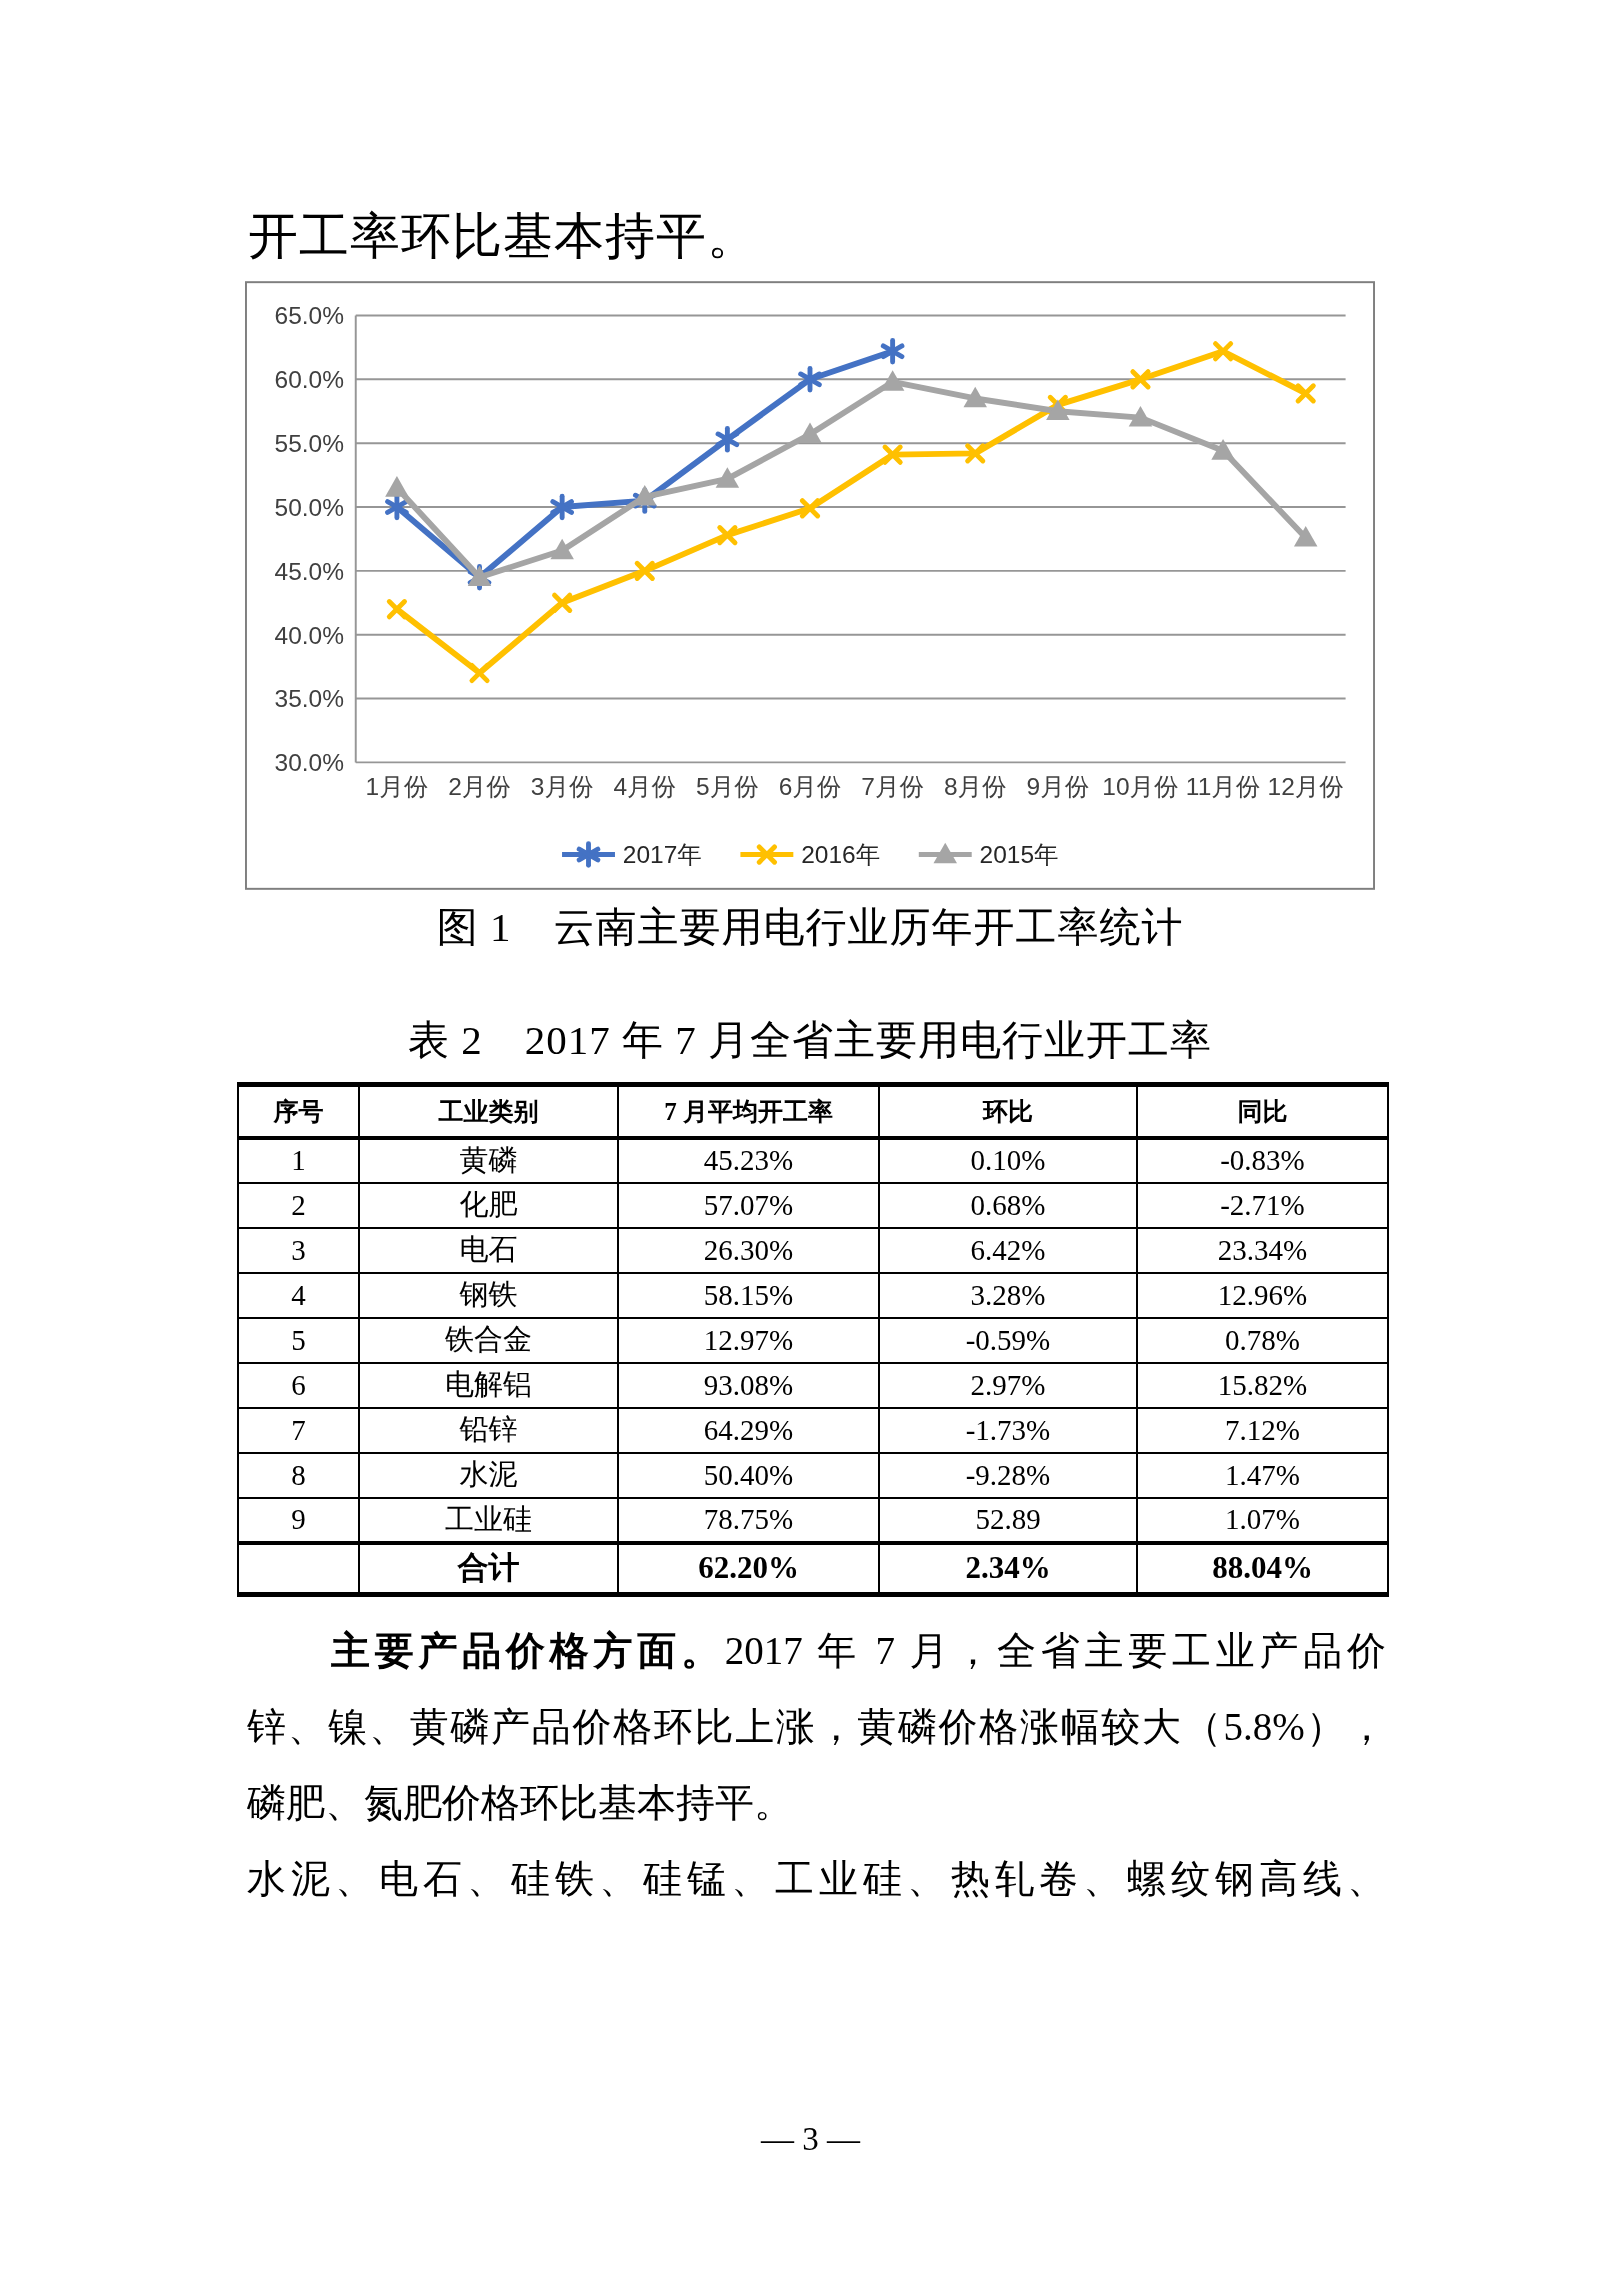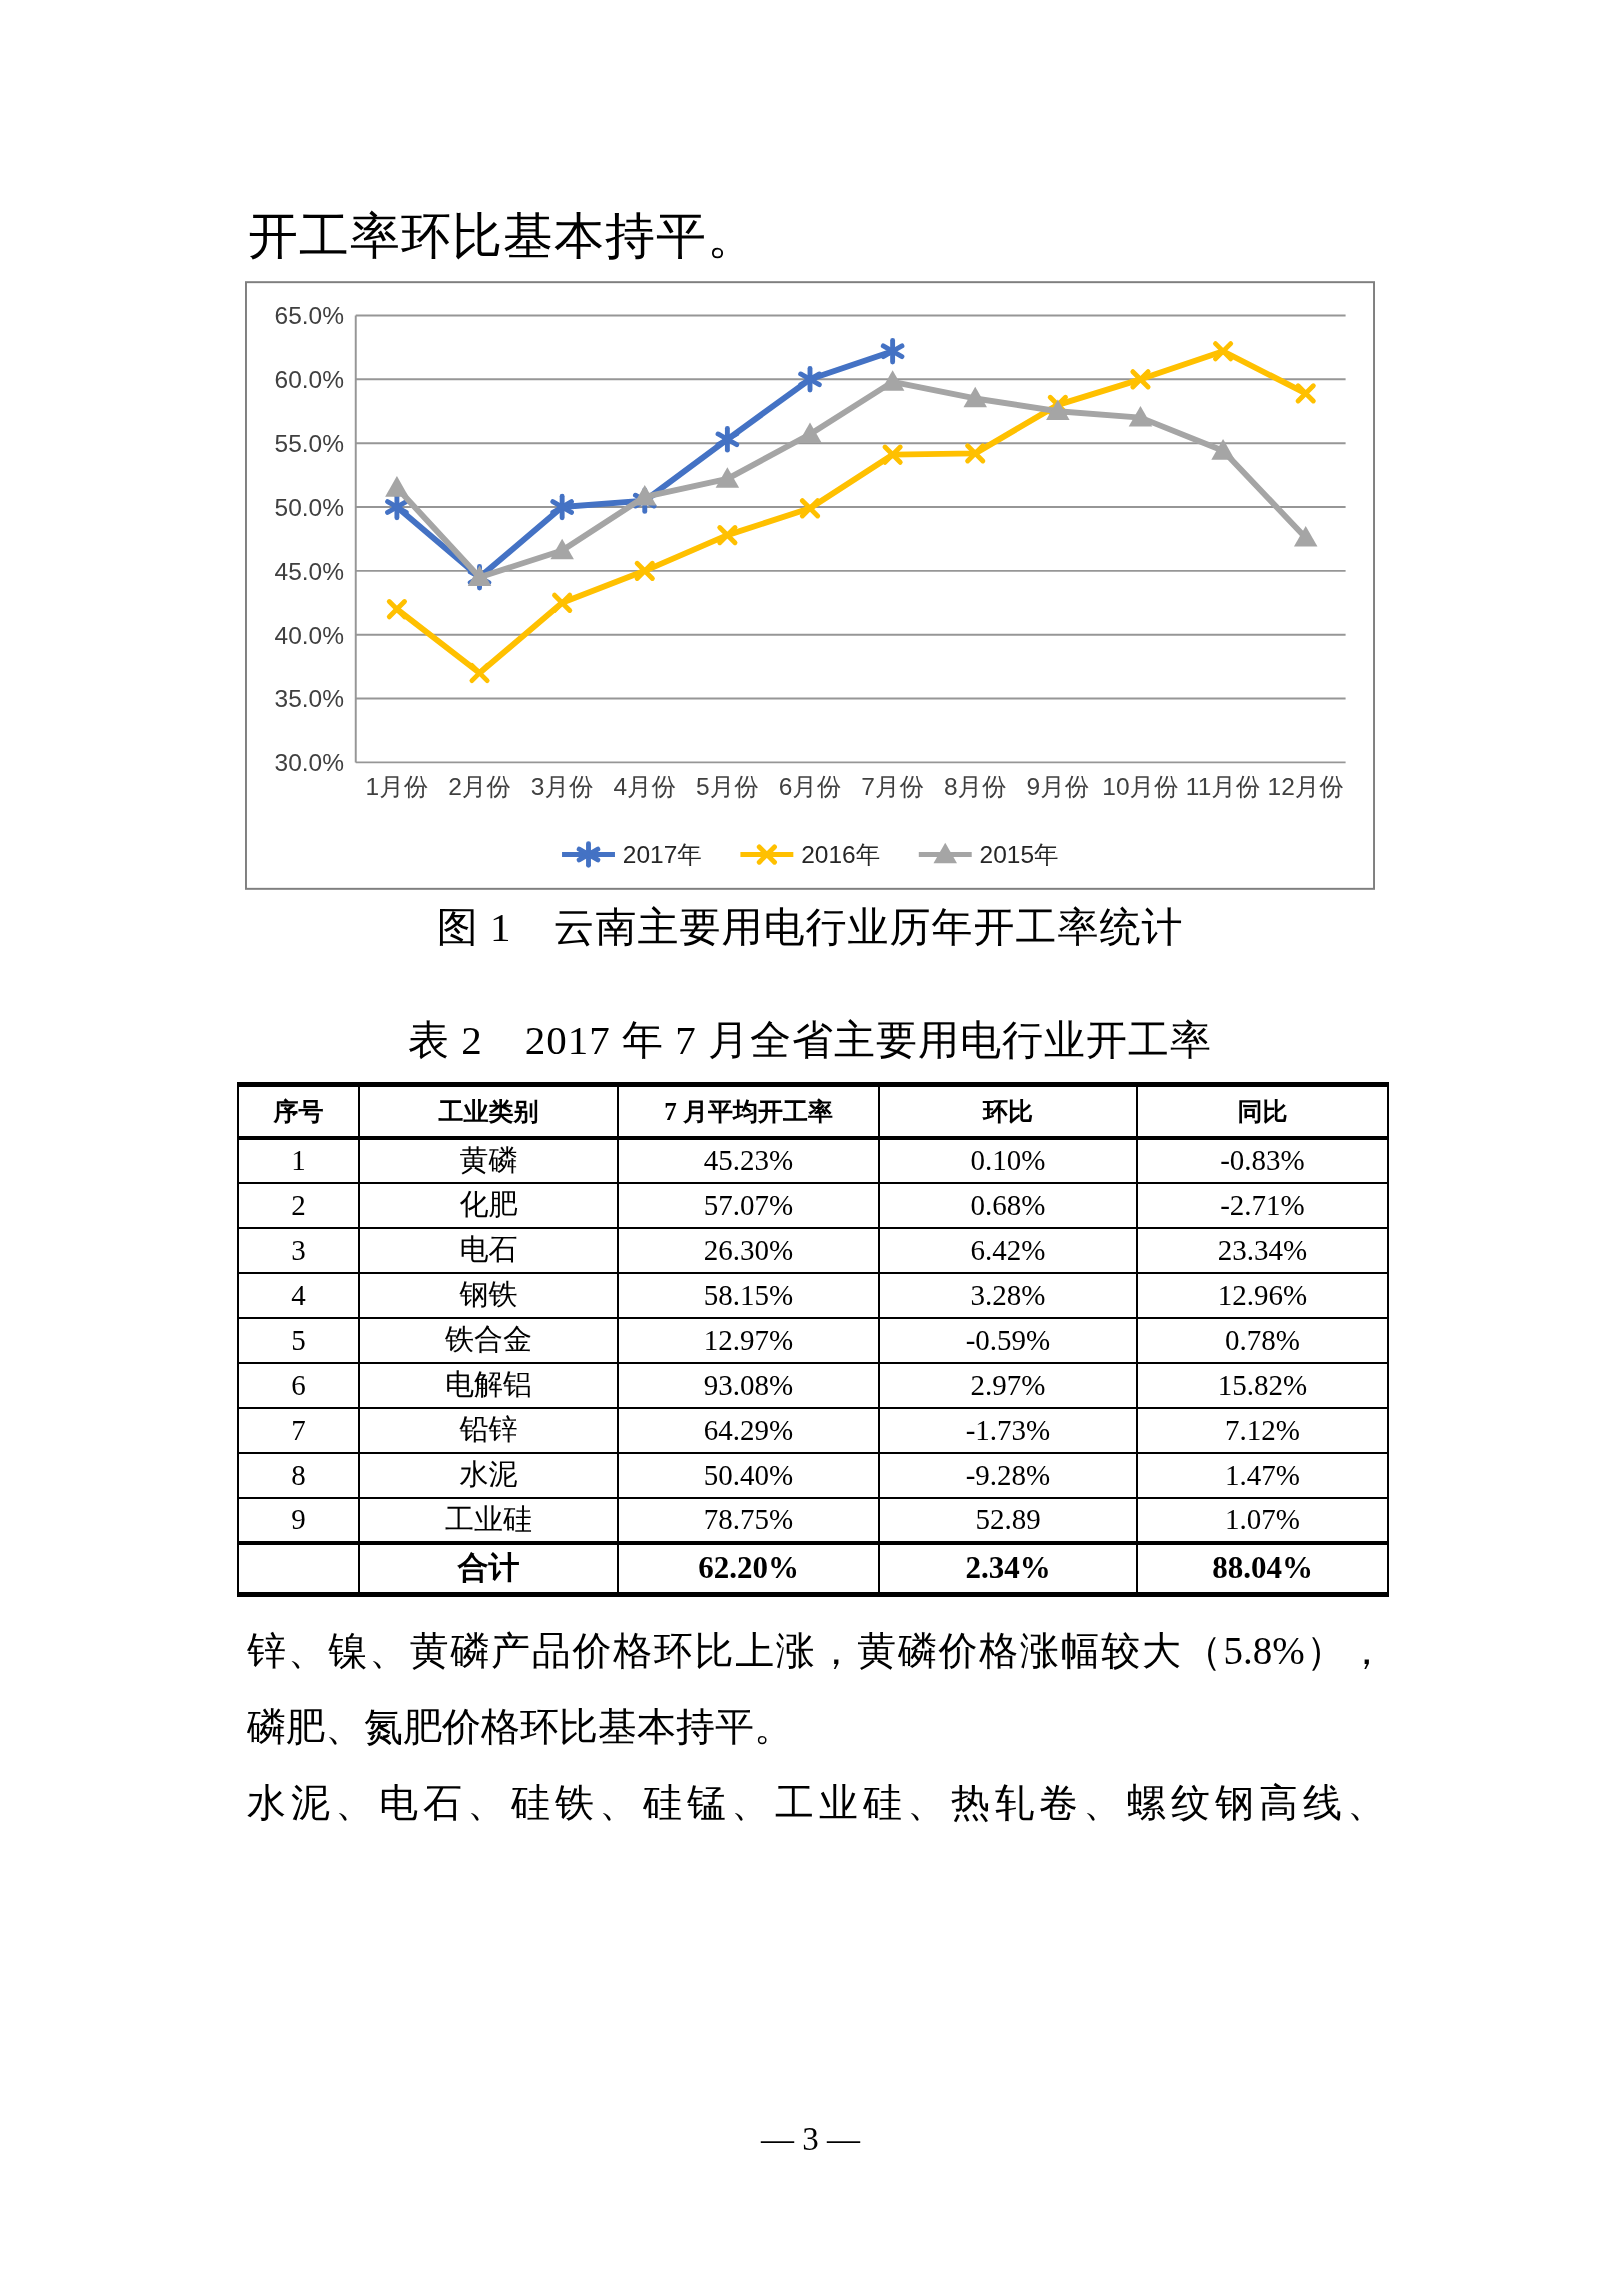--- a/index.html
+++ b/index.html
@@ -283,19 +283,20 @@
         <td></td>
         <td>合计</td>
         <td>62.20%</td>
         <td>2.34%</td>
         <td>88.04%</td>
       </tr>
     </tbody>
 </table>
 
 <div class="abs para">
+  <div class="pline first"><span class="lead">主要产品价格方面。</span><span>2017 年 7 月，全省主要工业产品价</span></div>
   <div class="pline">锌、镍、黄磷产品价格环比上涨，黄磷价格涨幅较大（5.8%），</div>
   <div class="pline last">磷肥、氮肥价格环比基本持平。</div>
   <div class="pline">水泥、电石、硅铁、硅锰、工业硅、热轧卷、螺纹钢高线、</div>
 </div>
 
 <div class="abs pagenum">— 3 —</div>
 
 
 </body></html>

